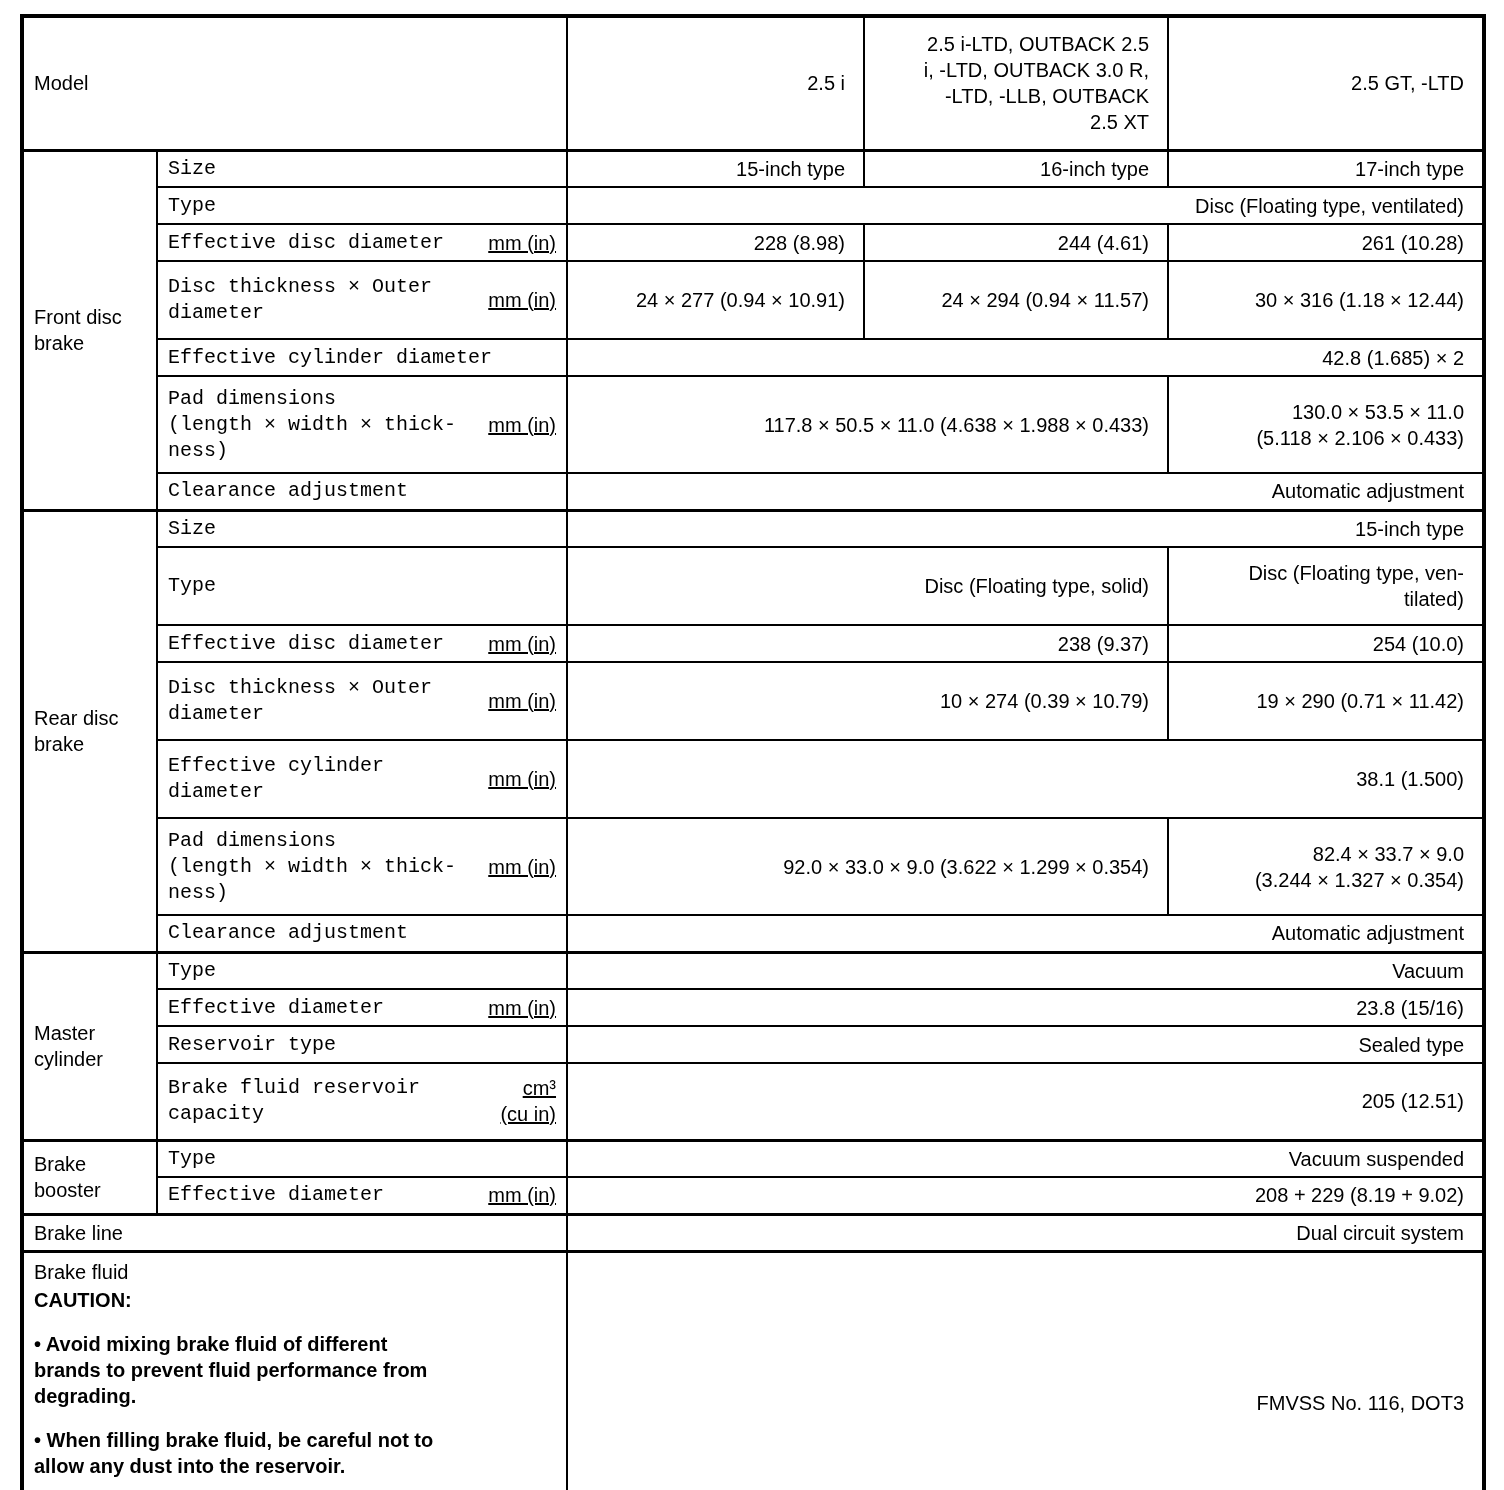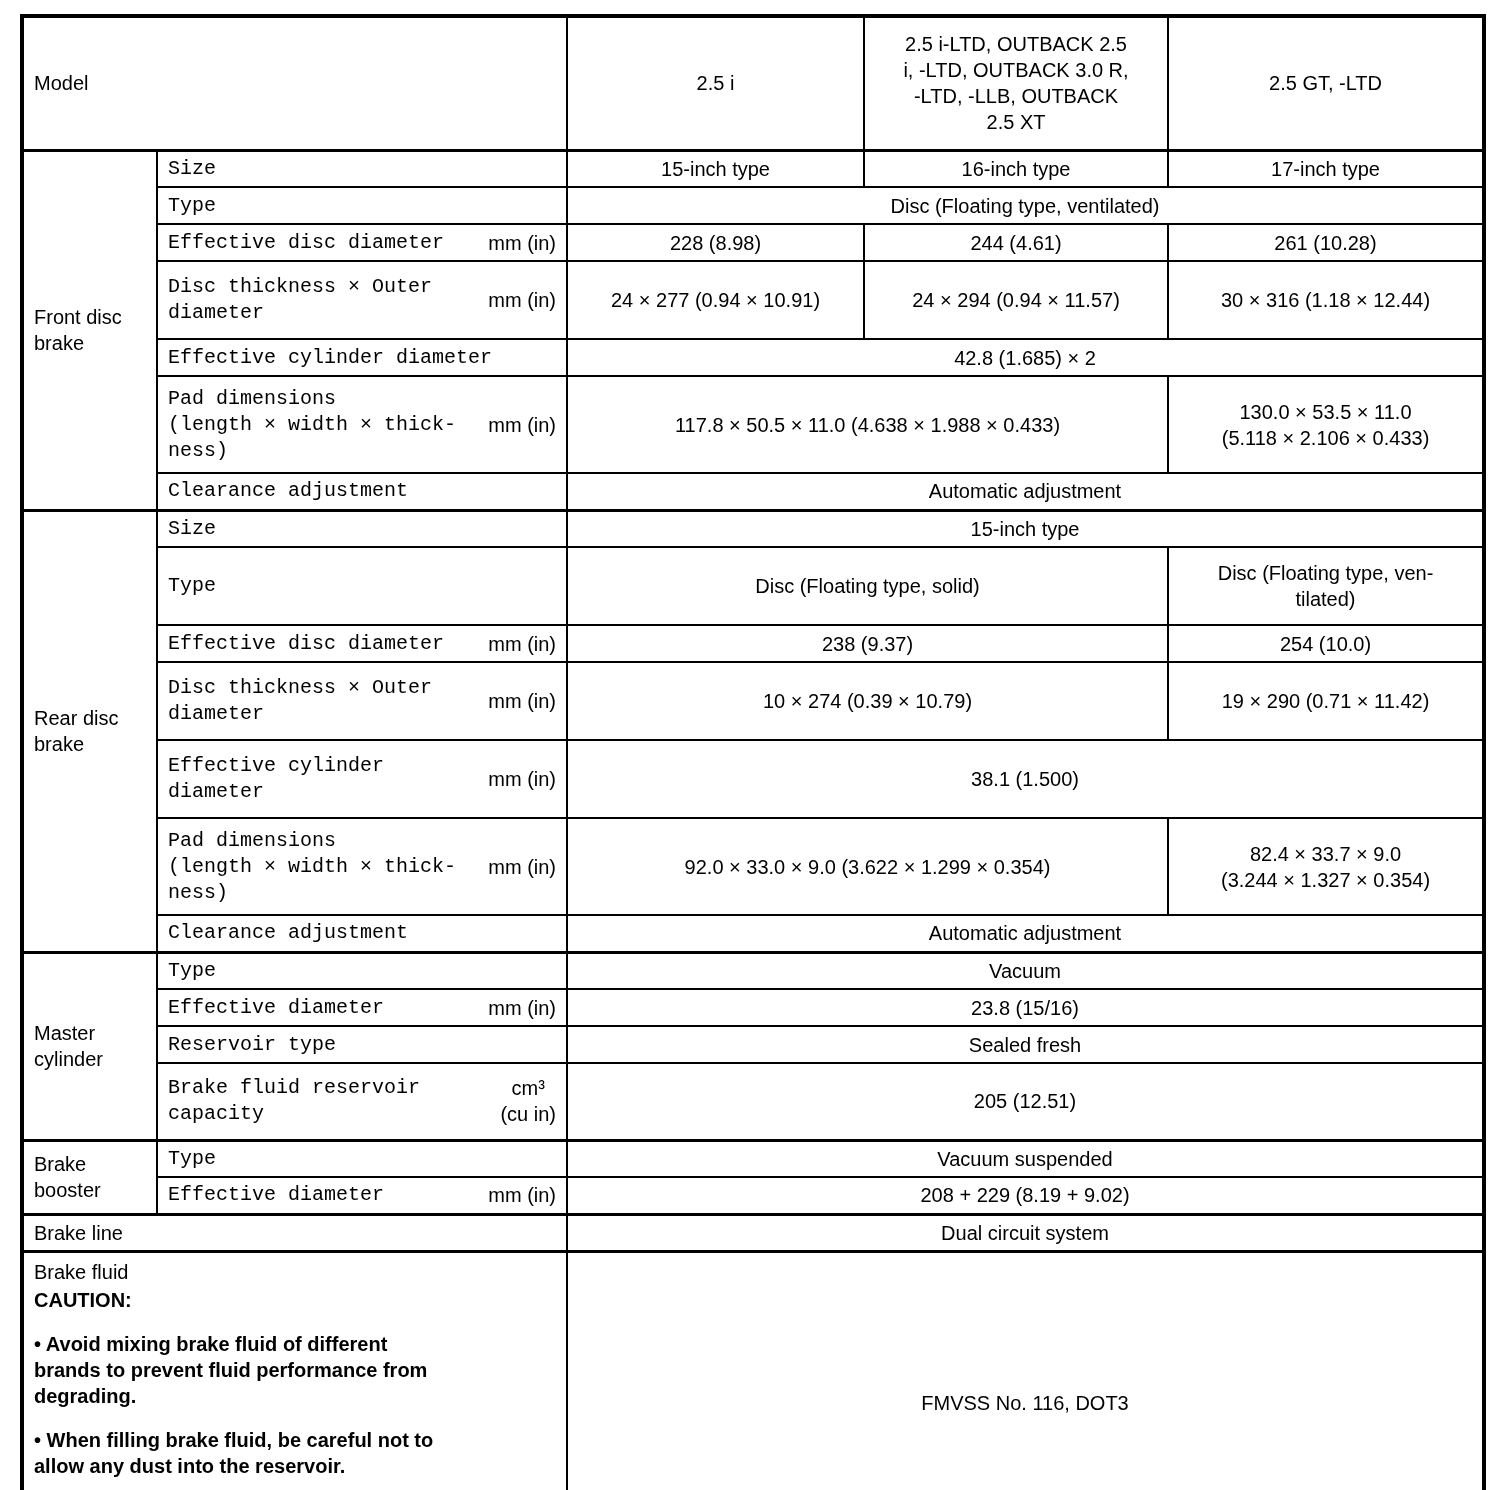--- a/index.html
+++ b/index.html
@@ -36,25 +36,25 @@
     text-align: left;
     white-space: pre-line;
   }
   .prop-flex {
     display: flex;
     justify-content: space-between;
     align-items: center;
     gap: 6px;
   }
   .plabel { text-align: left; white-space: pre-line; font-family: Liberation Mono, monospace; }
-  .punit  { text-align: center; white-space: pre-line; flex: none; }
+  .punit  { text-align: right; white-space: pre-line; flex: none; text-decoration: underline; }
   .val {
-    text-align: center;
+    text-align: right;
     white-space: pre-line;
-    padding: 4px 12px;
+    padding: 4px 18px;
   }
   .rh-header { height: 134px; }
   .rh1 { height: 37px; }
   .rh2 { height: 78px; }
   .rh3 { height: 97px; }
   .rh-cap { height: 77px; }
   .rh-fluid { height: 286px; }
   .fluid-cell { vertical-align: top; padding-top: 6px; }
   .fluid-category { margin-bottom: 2px; }
   .caution-title { font-weight: bold; margin-top: 2px; }
@@ -248,21 +248,21 @@
             </div>
           </td>
     <td colspan="3" class="val">23.8 (15/16)</td>
   </tr>
   <tr class="rh1">
     <td>
             <div class="prop-flex">
               <span class="plabel">Reservoir type</span>
             </div>
           </td>
-    <td colspan="3" class="val">Sealed fresh</td>
+    <td colspan="3" class="val">Sealed type</td>
   </tr>
   <tr class="rh-cap">
     <td>
             <div class="prop-flex">
               <span class="plabel">Brake fluid reservoir
 capacity</span>
               <span class="punit">cm³
 (cu in)</span>
             </div>
           </td>

